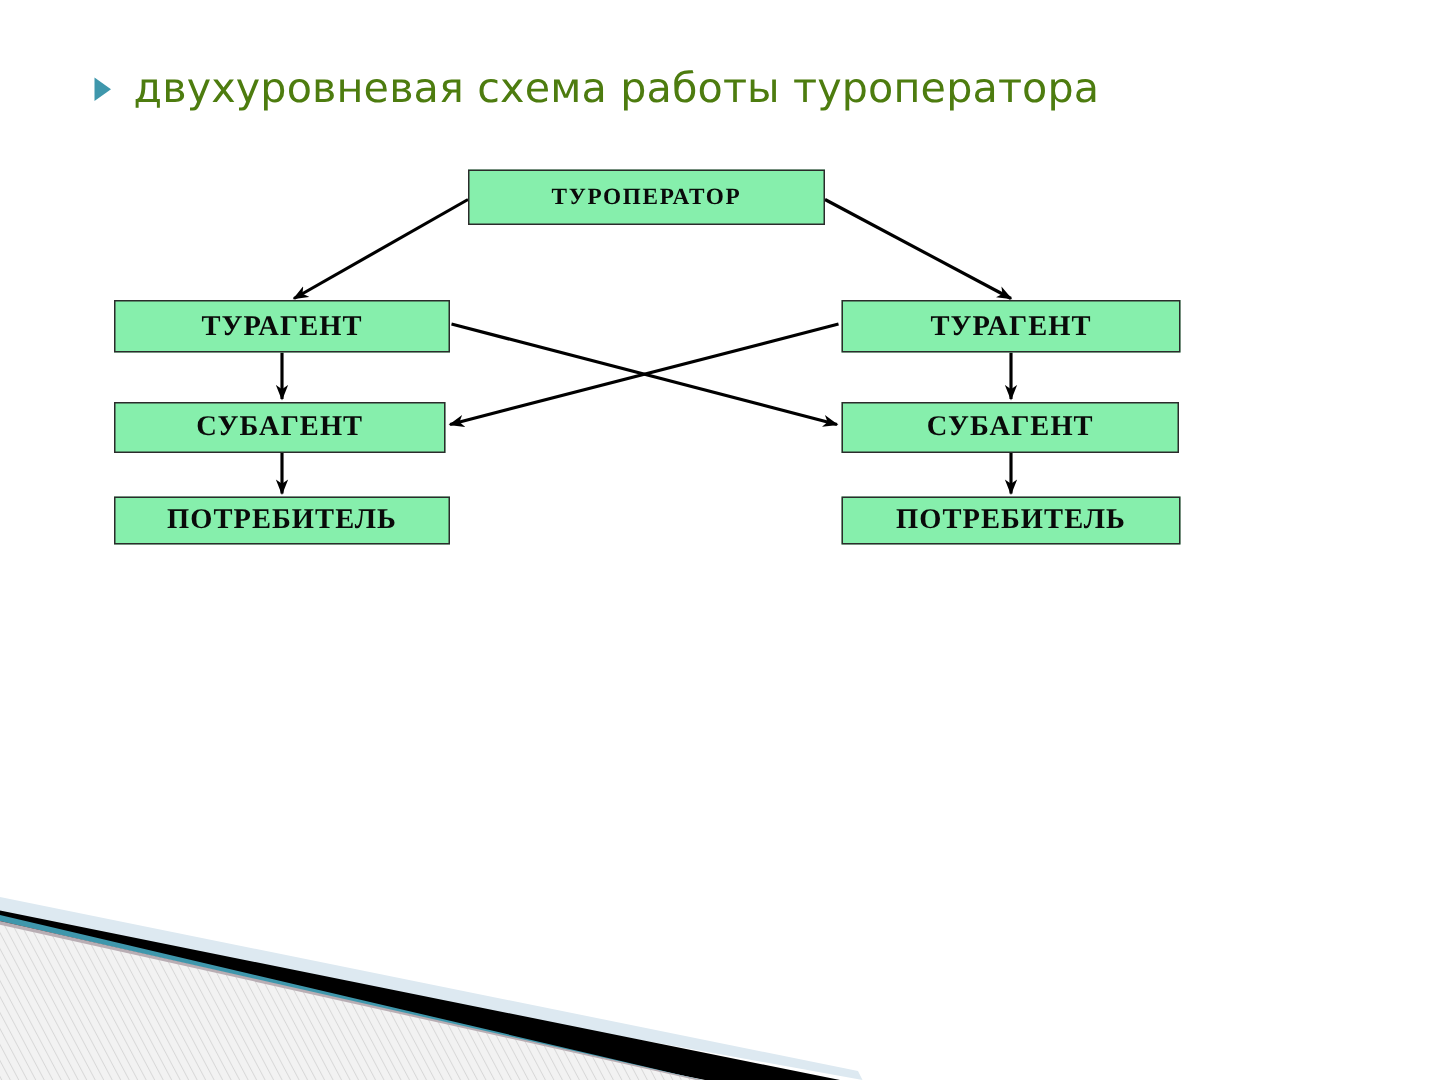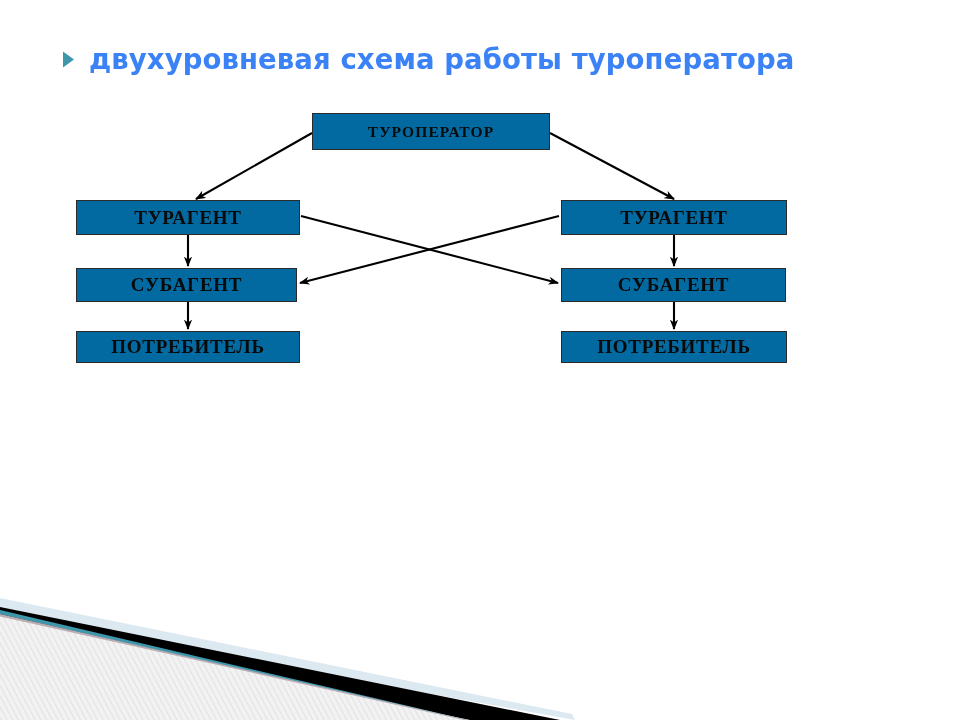--- a/index.html
+++ b/index.html
@@ -37,22 +37,22 @@
   }
   #bullet-icon {
     width: 13px;
     height: 17px;
     flex: 0 0 auto;
     display: block;
   }
   #page-title {
     font-size: 27.5px;
     line-height: 1.1;
-    font-weight: 700;
-    color: #3b82f6;
+    font-weight: 400;
+    color: #4d7c0f;
     letter-spacing: 0.1px;
     white-space: nowrap;
     font-family: "DejaVu Sans", "Liberation Sans", sans-serif;
   }
 
   
   #diagram {
     position: absolute;
     left: 0;
     top: 0;
@@ -64,21 +64,21 @@
     left: 0;
     top: 0;
     width: 960px;
     height: 460px;
     overflow: visible;
   }
 
   .node-box {
     position: absolute;
     border: 1.6px solid #2b2b2b;
-    background: #0369a1;
+    background: #86efac;
     display: flex;
     align-items: center;
     justify-content: center;
     z-index: 2;
   }
   .node-label {
     font-family: "Liberation Serif", "DejaVu Serif", serif;
     font-weight: 700;
     color: #0a0a0a;
     font-size: 19px;

